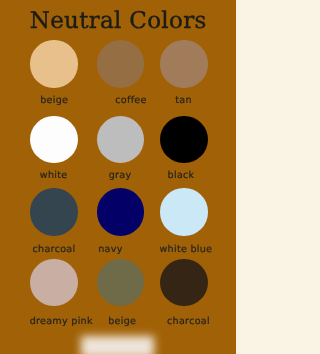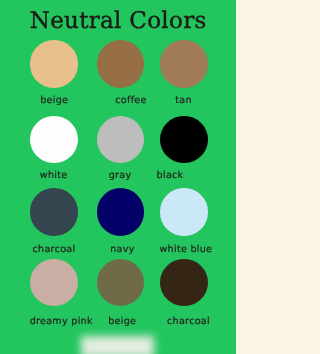--- a/index.html
+++ b/index.html
@@ -15,39 +15,39 @@
   .sw{position:absolute;border-radius:50%;}
   .overlay{position:absolute;background:#F5F0EB;filter:blur(4px);opacity:0.92;}
   .lb{position:absolute;text-align:center;white-space:nowrap;color:#26251e;
       font-family:"DejaVu Sans",sans-serif;font-weight:400;
       font-size:9.6px;letter-spacing:0.28px;line-height:11px;
       -webkit-text-stroke:0.25px #26251e;}
 </style>
 </head>
 <body style="background: rgb(250, 244, 228);">
 
-<div class="page" style="background: #22c55e; padding-left: 40px;">
+<div class="page" style="background: #a16207; padding-left: 40px;">
   <div class="title" style="color: rgb(29, 28, 23); text-indent: 0.3px; -webkit-text-stroke: 0.4px rgb(29, 28, 23);">Neutral Colors</div>
   <div id="grid">
       <div class="sw" style="left: 30.25px; top: 40.35px; width: 47.3px; height: 47.3px; background: rgb(232, 192, 140);"></div>
       <div class="lb" style="left: -15.8px; top: 94.7px; width: 140px; color: rgb(38, 37, 30); -webkit-text-stroke: 0.22px rgb(38, 37, 30);">beige</div>
       <div class="sw" style="left: 96.65px; top: 40.35px; width: 47.3px; height: 47.3px; background: rgb(150, 110, 68);"></div>
       <div class="lb" style="left: 61px; top: 94.7px; width: 140px; color: rgb(38, 37, 30); -webkit-text-stroke: 0.22px rgb(38, 37, 30);">coffee</div>
       <div class="sw" style="left: 160.45px; top: 40.35px; width: 47.3px; height: 47.3px; background: rgb(162, 123, 90);"></div>
       <div class="lb" style="left: 113.6px; top: 94.7px; width: 140px; color: rgb(38, 37, 30); -webkit-text-stroke: 0.22px rgb(38, 37, 30);">tan</div>
       <div class="sw" style="left: 30.25px; top: 115.65px; width: 47.3px; height: 47.3px; background: rgb(253, 253, 253);"></div>
       <div class="lb" style="left: -16.4px; top: 170.1px; width: 140px; color: rgb(38, 37, 30); -webkit-text-stroke: 0.22px rgb(38, 37, 30);">white</div>
       <div class="sw" style="left: 96.65px; top: 115.65px; width: 47.3px; height: 47.3px; background: rgb(189, 189, 189);"></div>
       <div class="lb" style="left: 50.1px; top: 170.1px; width: 140px; color: rgb(38, 37, 30); -webkit-text-stroke: 0.22px rgb(38, 37, 30);">gray</div>
       <div class="sw" style="left: 160.45px; top: 115.65px; width: 47.3px; height: 47.3px; background: rgb(0, 0, 0);"></div>
-      <div class="lb" style="left: 100px; top: 170.1px; width: 140px; color: rgb(38, 37, 30); -webkit-text-stroke: 0.22px rgb(38, 37, 30);">black</div>
+      <div class="lb" style="left: 111px; top: 170.1px; width: 140px; color: rgb(38, 37, 30); -webkit-text-stroke: 0.22px rgb(38, 37, 30);">black</div>
       <div class="sw" style="left: 30.25px; top: 188.35px; width: 47.3px; height: 47.3px; background: rgb(52, 69, 79);"></div>
       <div class="lb" style="left: -16px; top: 243.5px; width: 140px; color: rgb(38, 37, 30); -webkit-text-stroke: 0.22px rgb(38, 37, 30);">charcoal</div>
       <div class="sw" style="left: 96.65px; top: 188.35px; width: 47.3px; height: 47.3px; background: rgb(3, 0, 104);"></div>
-      <div class="lb" style="left: 52.4px; top: 243.5px; width: 140px; color: rgb(38, 37, 30); -webkit-text-stroke: 0.22px rgb(38, 37, 30);">navy</div>
+      <div class="lb" style="left: 52.4px; top: 243.5px; width: 116px; color: rgb(38, 37, 30); -webkit-text-stroke: 0.22px rgb(38, 37, 30);">navy</div>
       <div class="sw" style="left: 160.45px; top: 188.35px; width: 47.3px; height: 47.3px; background: rgb(203, 232, 247);"></div>
       <div class="lb" style="left: 115.9px; top: 243.5px; width: 140px; color: rgb(38, 37, 30); -webkit-text-stroke: 0.22px rgb(38, 37, 30);">white blue</div>
       <div class="sw" style="left: 30.25px; top: 258.75px; width: 47.3px; height: 47.3px; background: rgb(201, 174, 163);"></div>
       <div class="lb" style="left: -8.8px; top: 316px; width: 140px; color: rgb(38, 37, 30); -webkit-text-stroke: 0.22px rgb(38, 37, 30);">dreamy pink</div>
       <div class="sw" style="left: 96.65px; top: 258.75px; width: 47.3px; height: 47.3px; background: rgb(111, 107, 73);"></div>
       <div class="lb" style="left: 52.2px; top: 316px; width: 140px; color: rgb(38, 37, 30); -webkit-text-stroke: 0.22px rgb(38, 37, 30);">beige</div>
       <div class="sw" style="left: 160.45px; top: 258.75px; width: 47.3px; height: 47.3px; background: rgb(53, 37, 21);"></div>
       <div class="lb" style="left: 118.5px; top: 316px; width: 140px; color: rgb(38, 37, 30); -webkit-text-stroke: 0.22px rgb(38, 37, 30);">charcoal</div>
     </div>
   <div class="overlay" style="left:81px;top:336px;width:73px;height:22px;"></div>

